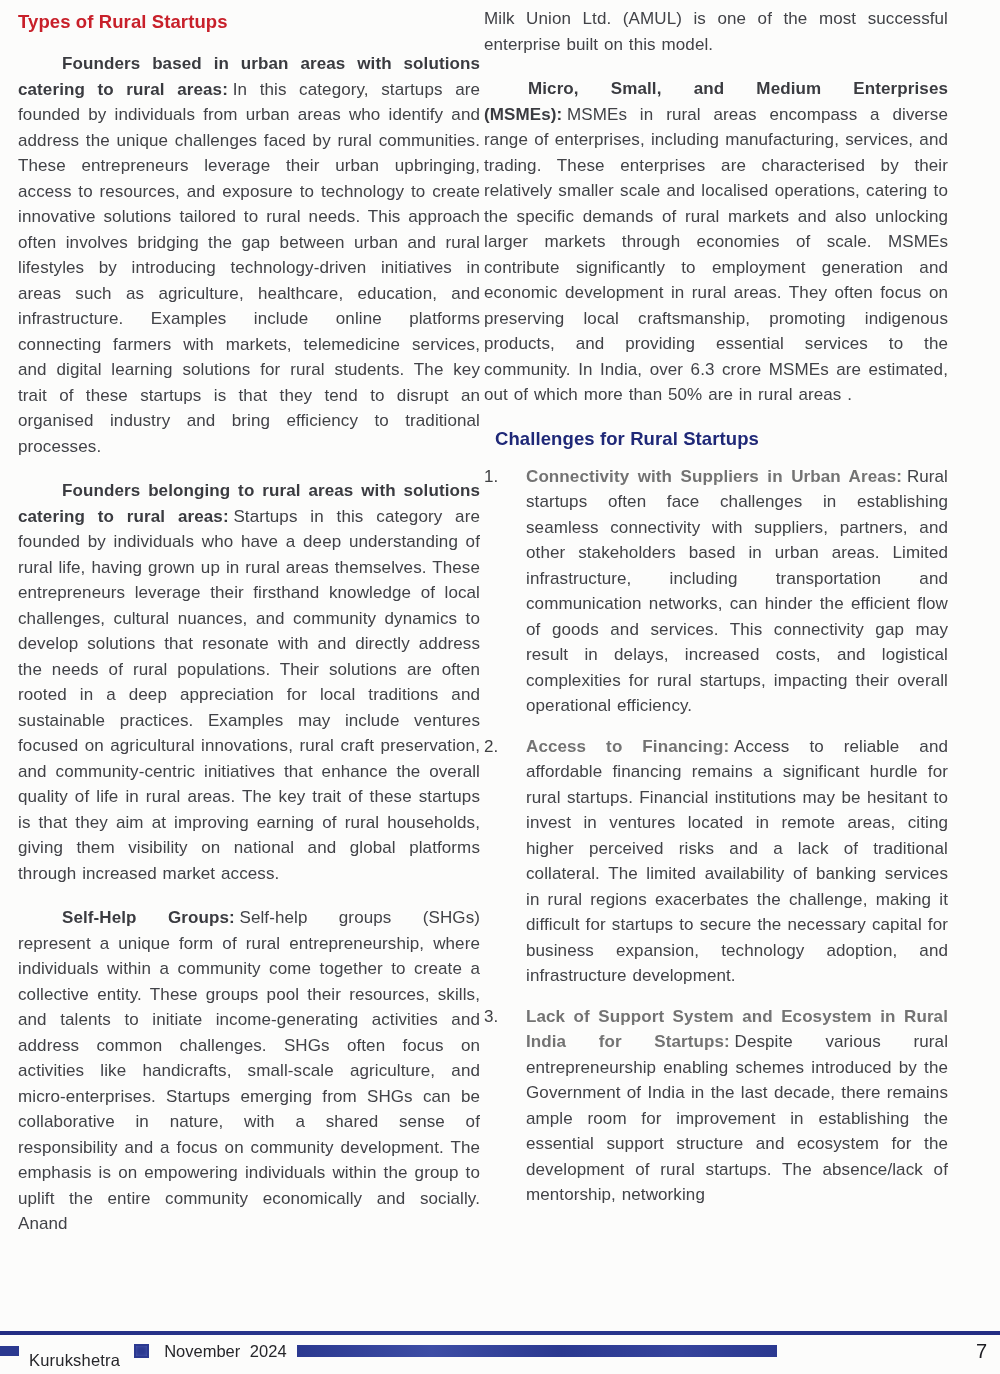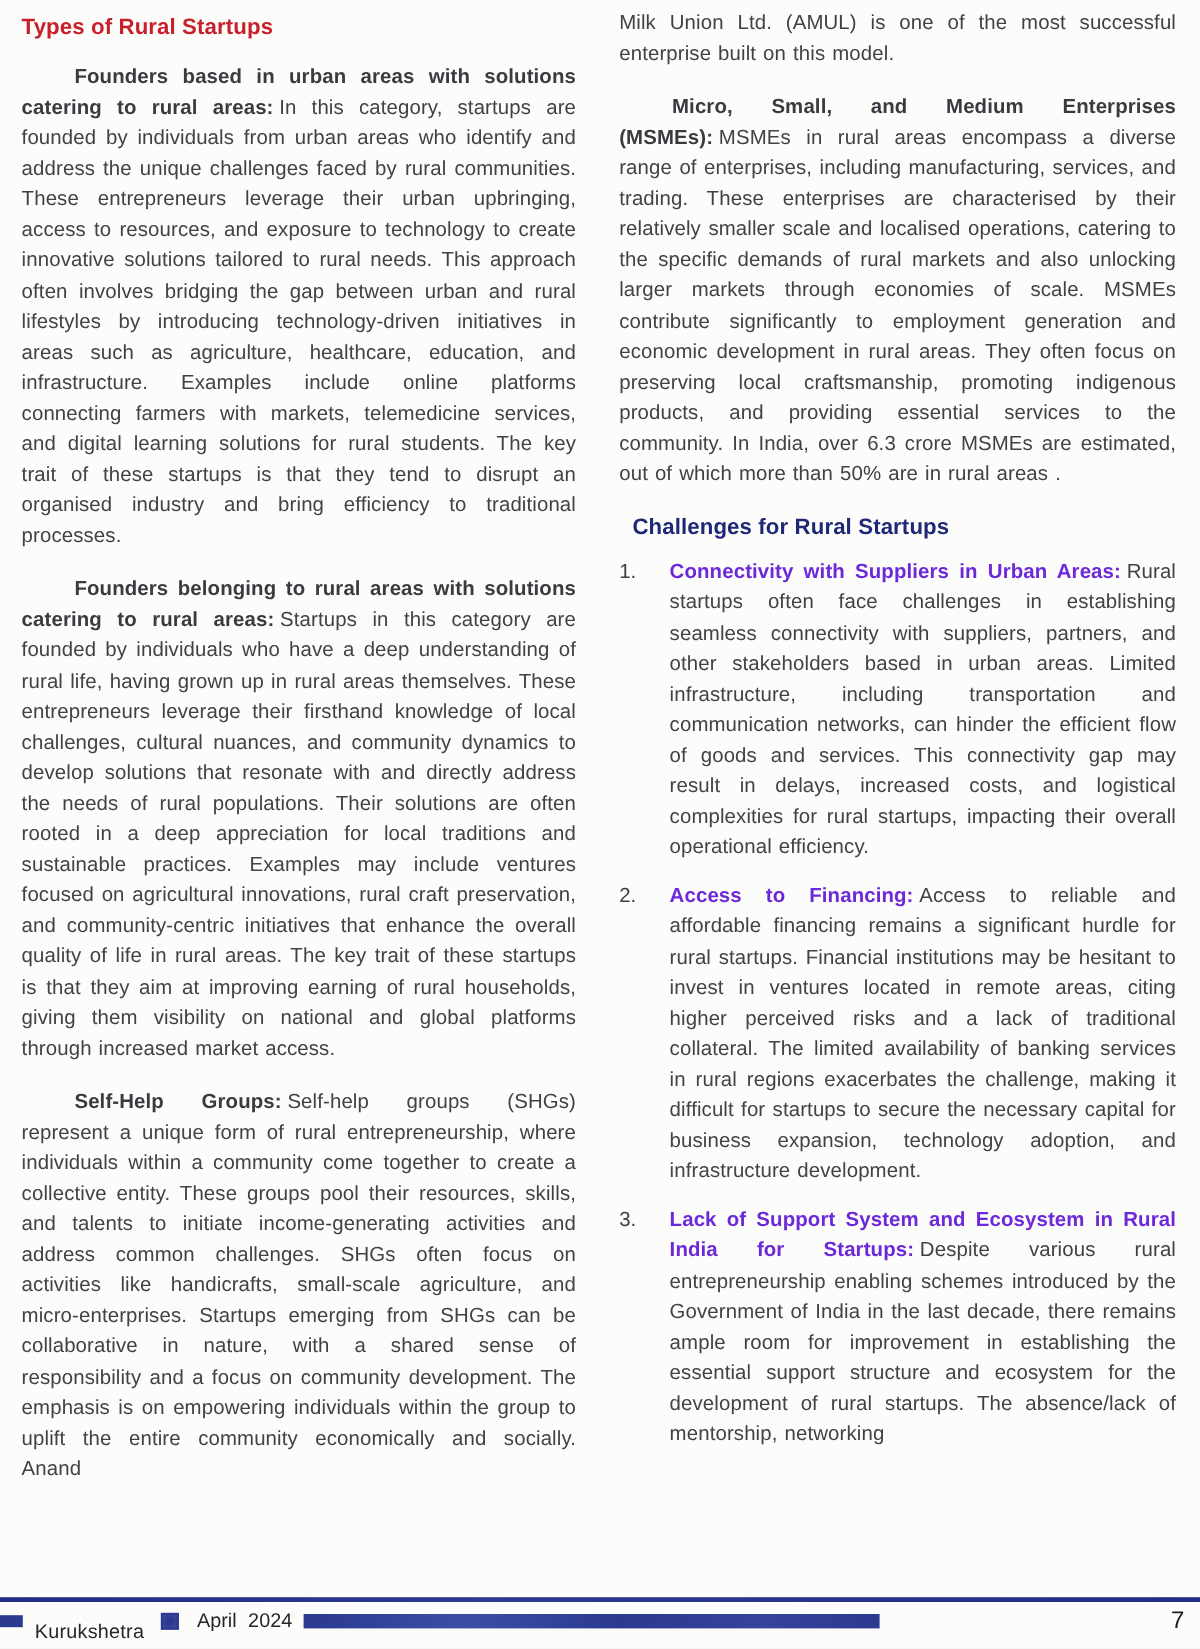--- a/index.html
+++ b/index.html
@@ -12,21 +12,21 @@
     overflow: hidden;
     font-family: "Liberation Sans", sans-serif;
     color: #414247;
     padding-left: 11px;
   }
   .col {
     position: absolute;
     top: 0;
   }
   .col-left  { left: 18px;  width: 462px; padding-top: 10px; }
-  .col-right { left: 516px; width: 464px; padding-top: 6px; }
+  .col-right { left: 484px; width: 464px; padding-top: 6px; }
 
   .heading {
     font-size: 18.5px;
     font-weight: 700;
     letter-spacing: 0.1px;
     margin: 0 0 17px 0;
     line-height: 24px;
   }
   .heading.red  { color: #c8202a; }
   .heading.navy { color: #1f2877; margin-top: 4px; margin-bottom: 13px; margin-left: 11px; }
@@ -41,21 +41,21 @@
   }
   .para.indent { text-indent: 44px; }
   .para:last-child { margin-bottom: 0; }
 
   .lead {
     font-weight: 700;
     color: #3a3b40;
     margin-right: 0.28em;
     margin-top: 24px;
   }
-  .lead.red { color: #6d28d9; }
+  .lead.red { color: #737373; }
 
   .challenge-list { margin: 0; padding: 0; }
   .list-item {
     display: flex;
     margin: 0 0 15px 0;
   }
   .list-item:last-child { margin-bottom: 0; }
   .item-number {
     flex: 0 0 42px;
     font-size: 17px;
@@ -163,18 +163,18 @@
       </div>
 
     </div>
   </div>
 
   <div class="footer-rule"></div>
   <div class="footer-row">
     <span class="f-rect"></span>
     <span class="f-title">Kurukshetra</span>
     <span class="f-square"></span>
-    <span class="f-issue">April 2024</span>
+    <span class="f-issue">November 2024</span>
     <span class="f-bar"></span>
     <span class="f-page">7</span>
   </div>
 
 </div>
 
 </body></html>

